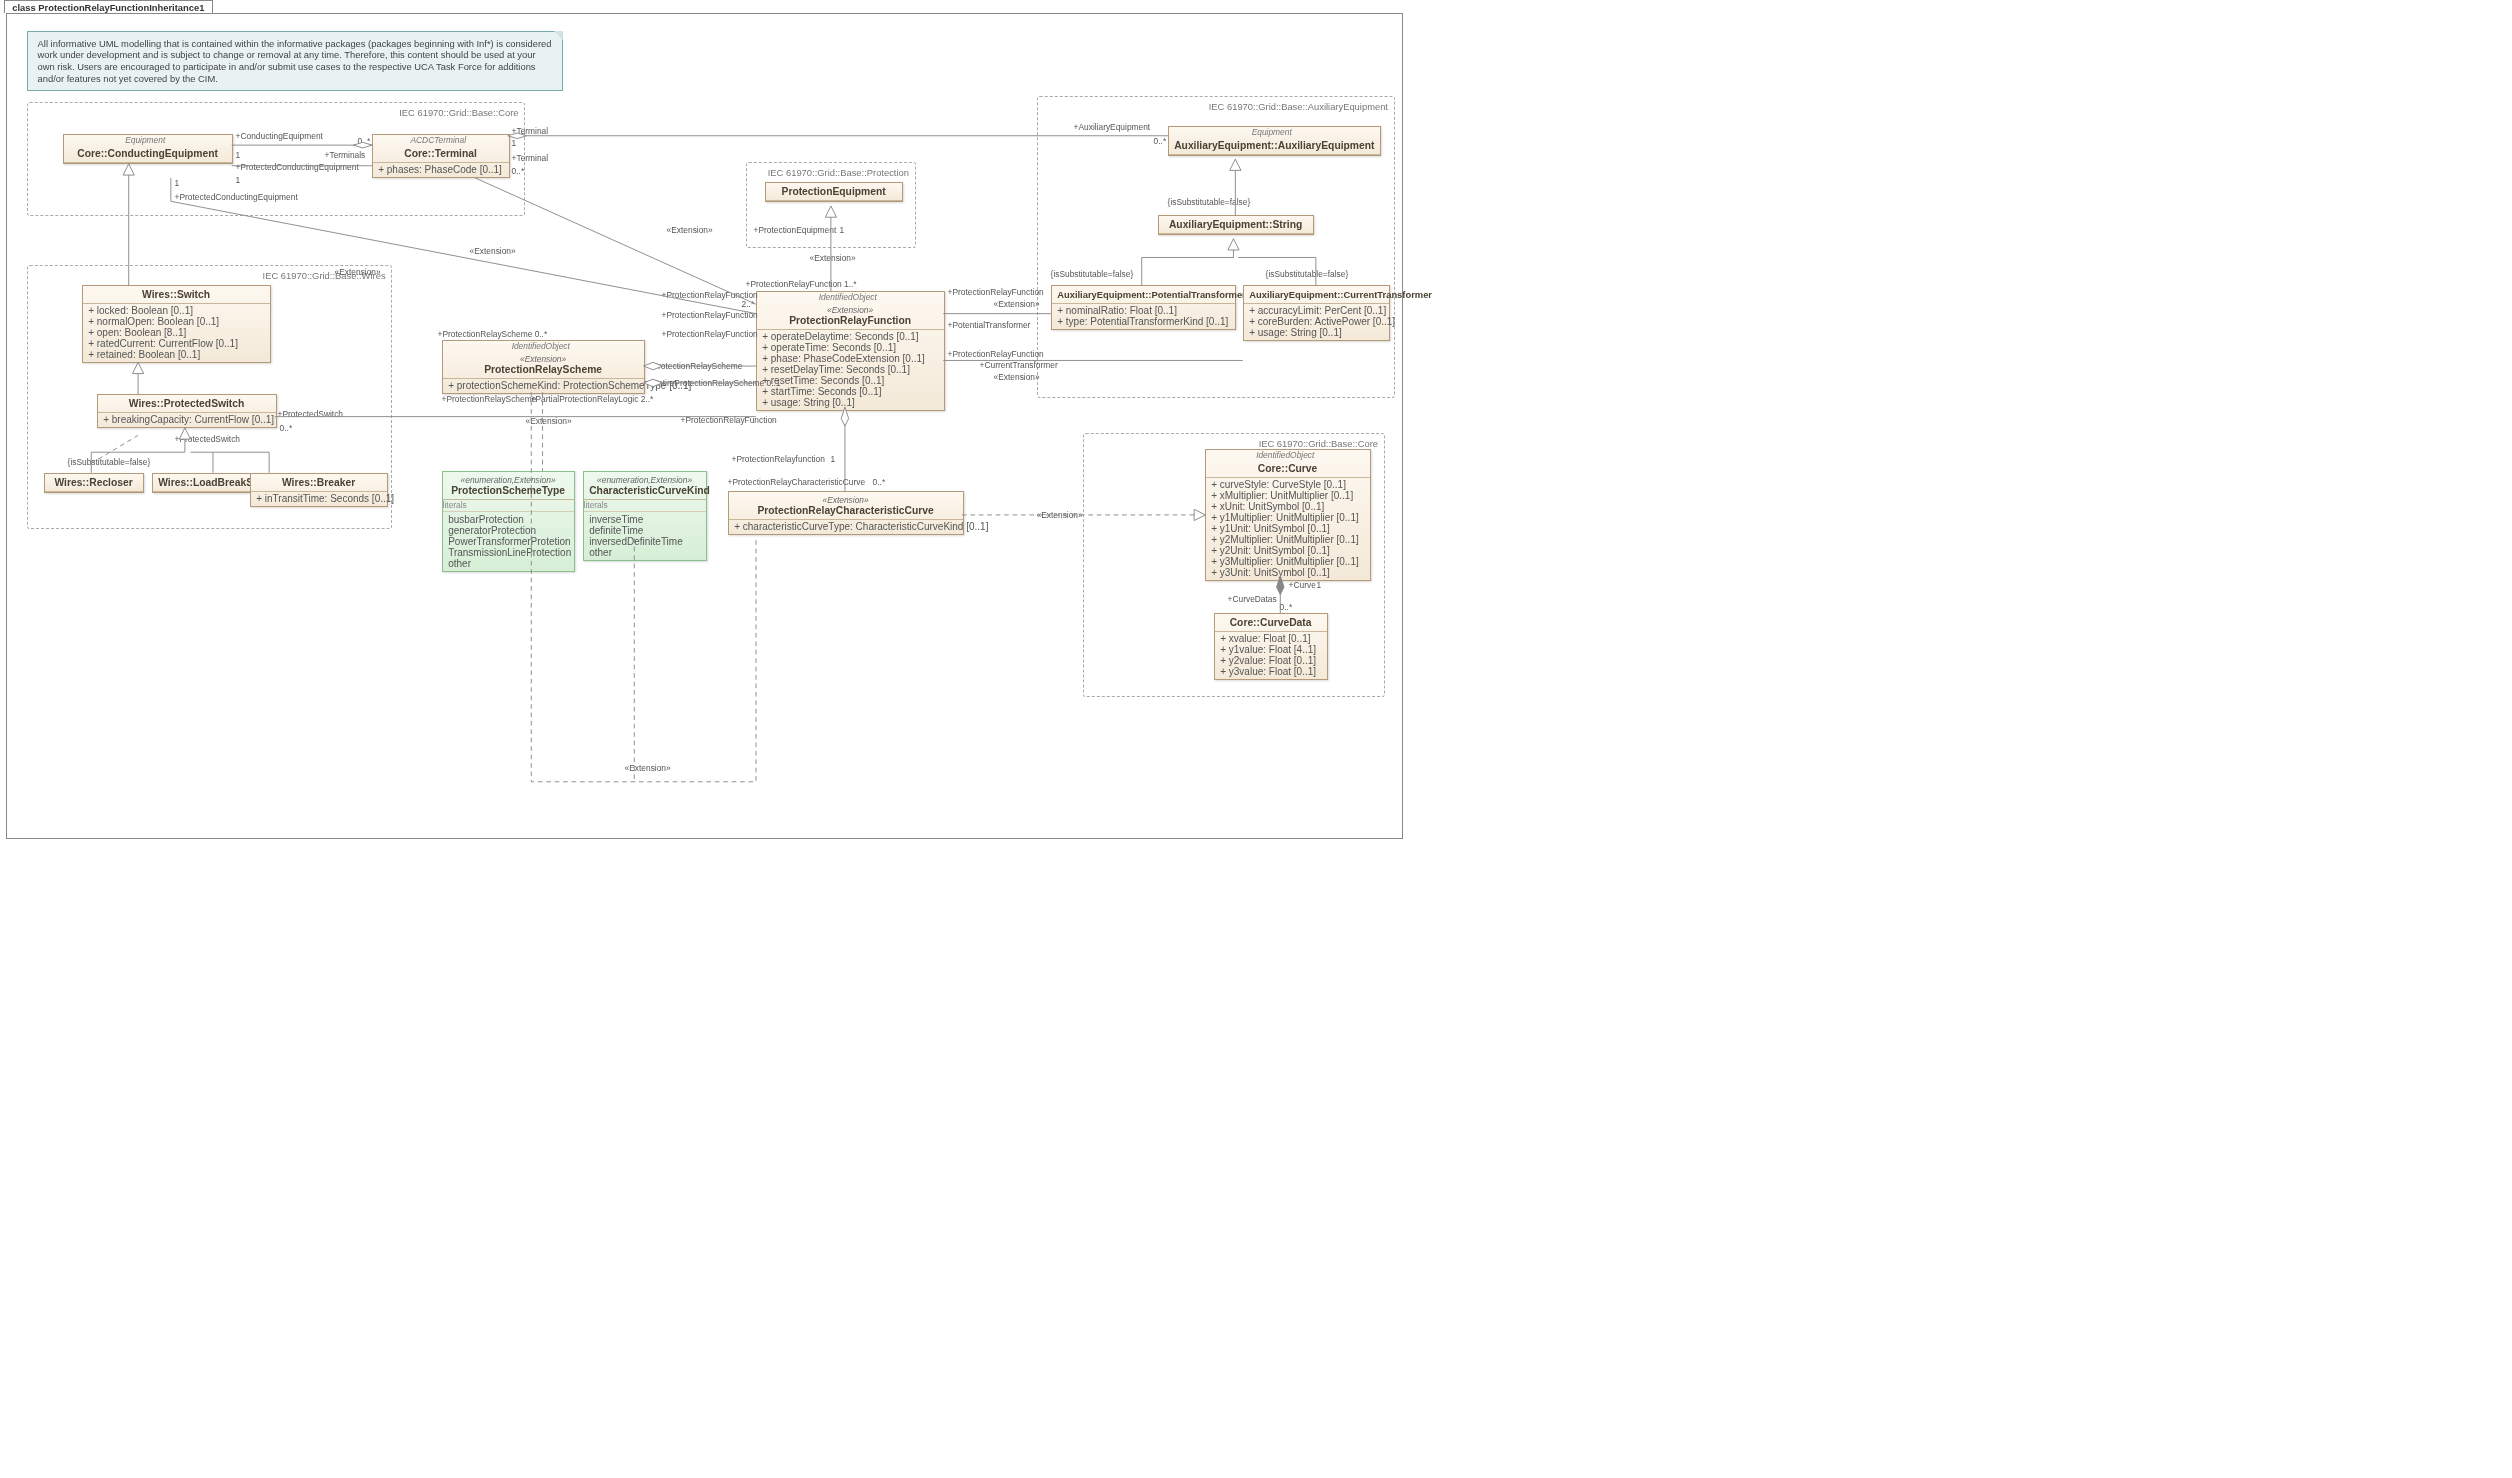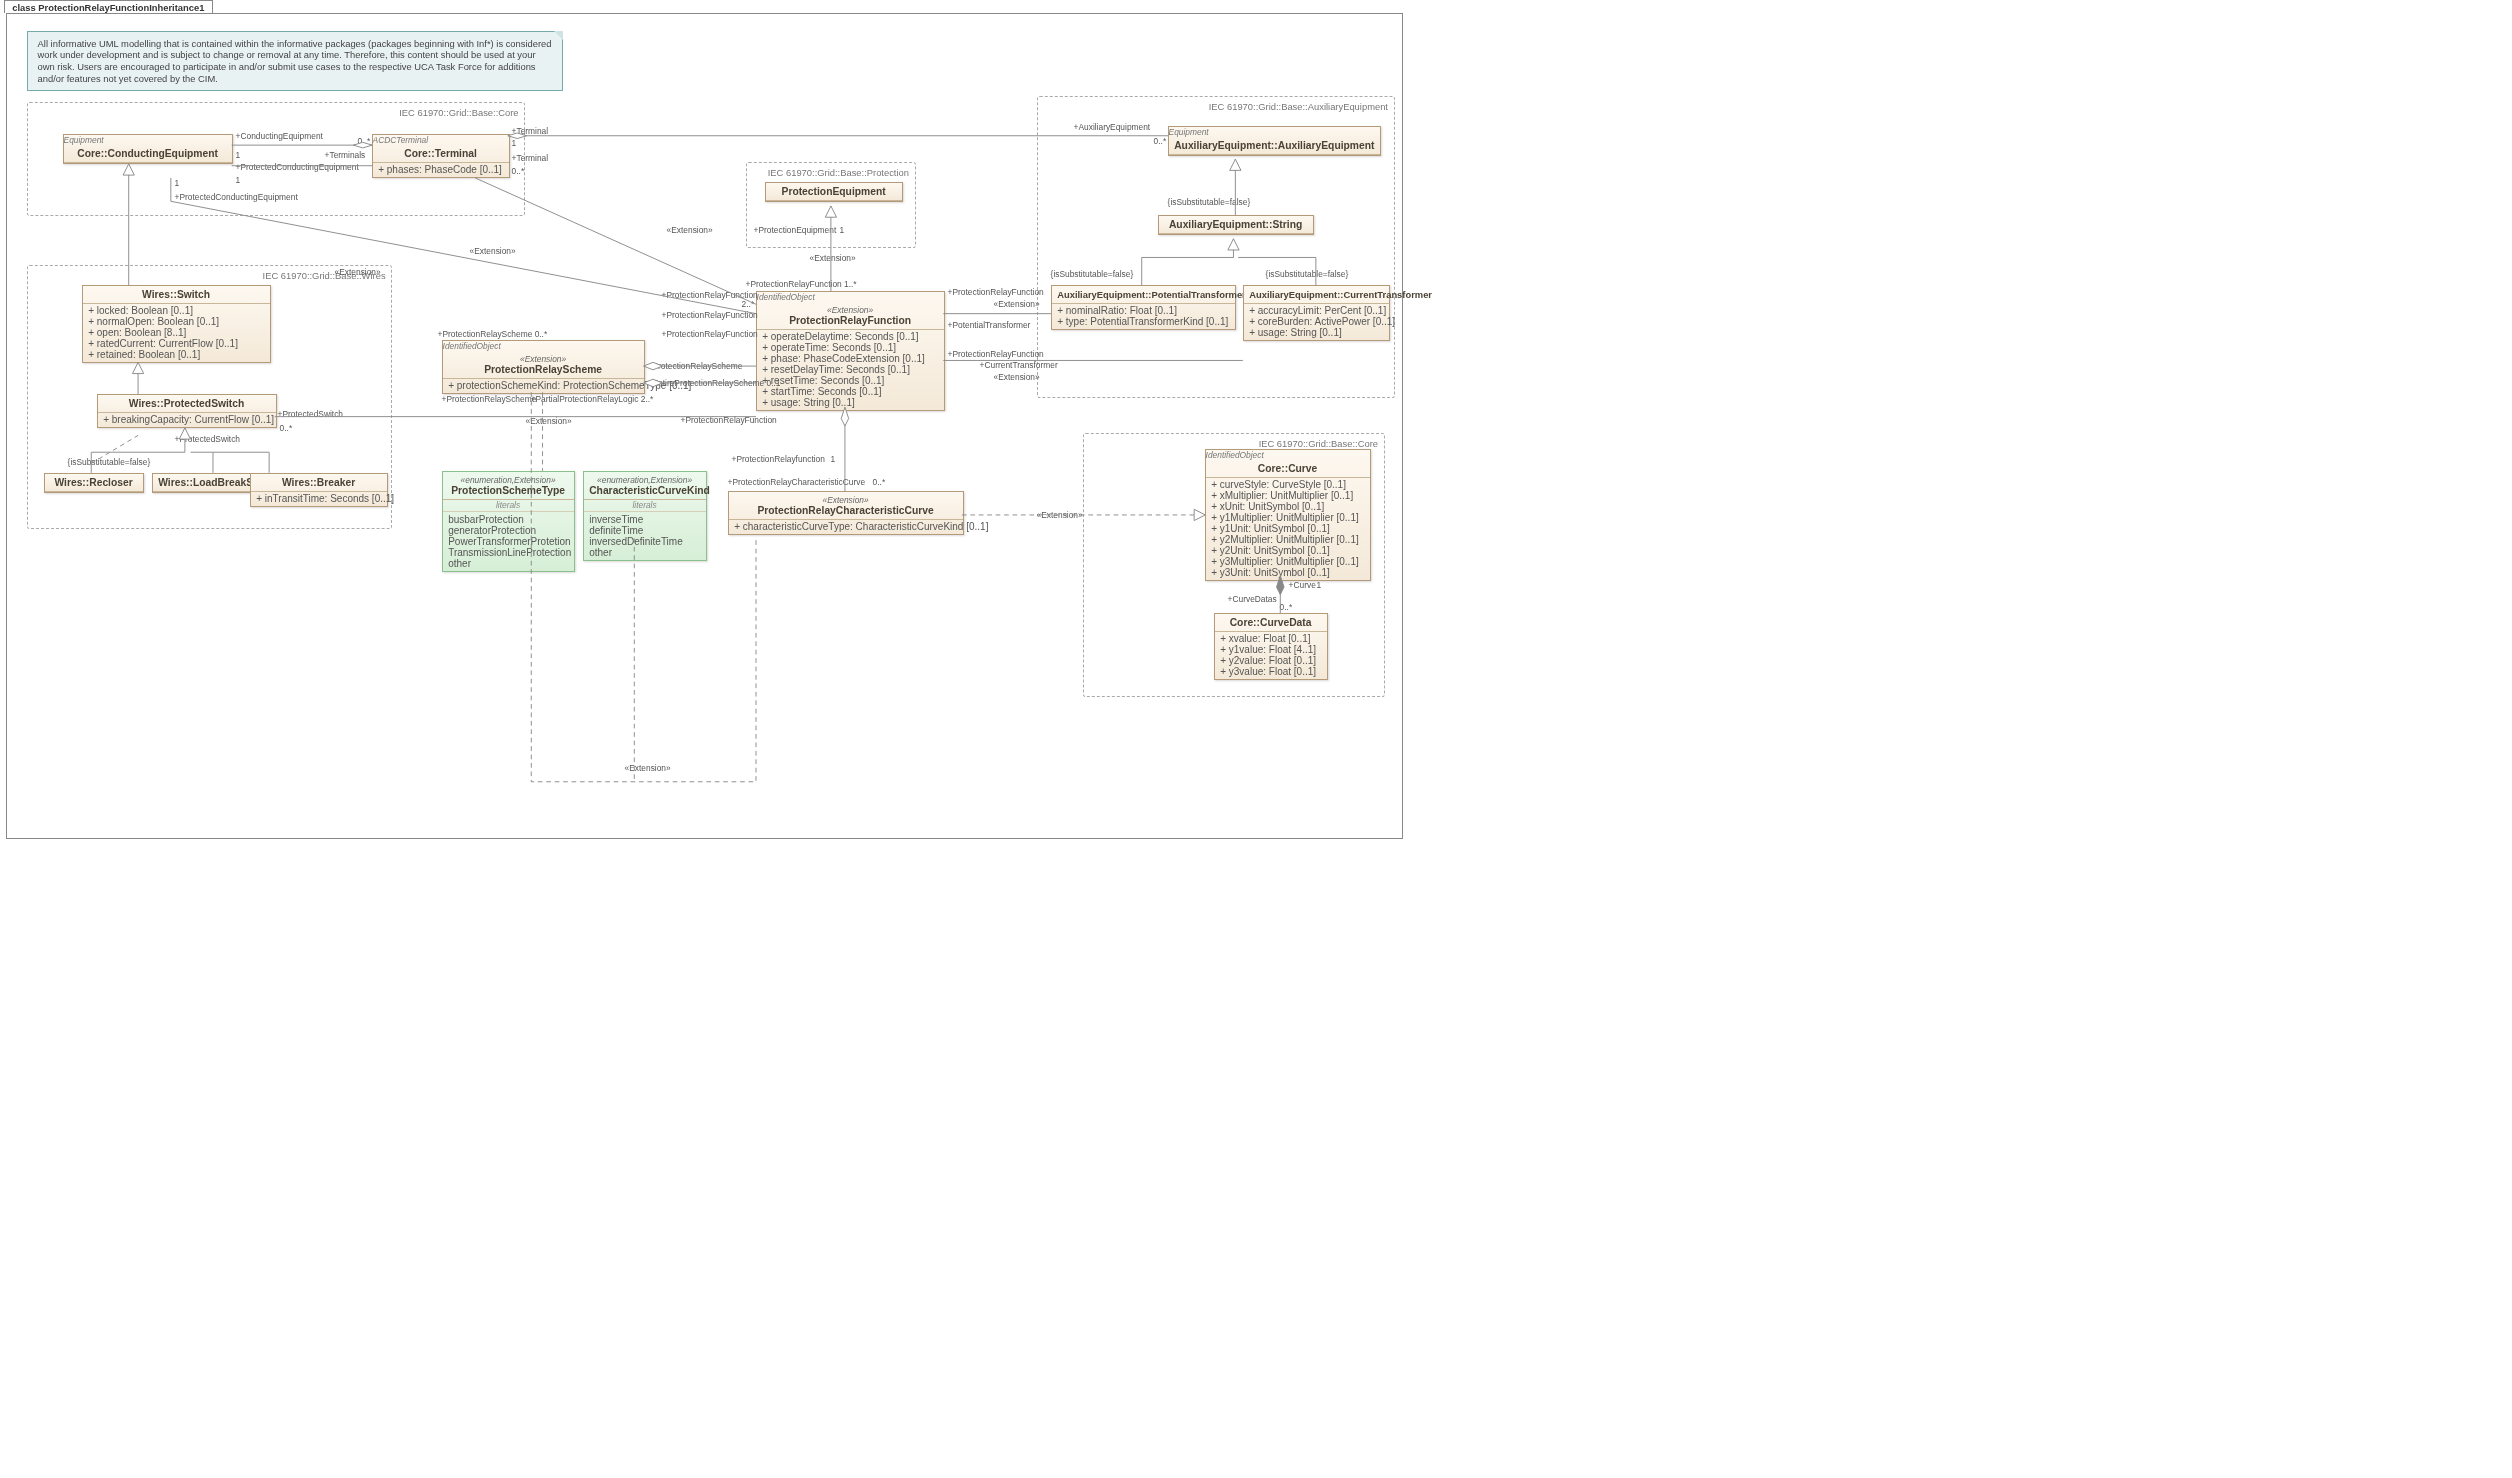--- a/index.html
+++ b/index.html
@@ -7,22 +7,22 @@
   .title-tab{position:absolute;left:0;top:-13px;background:#fff;border:0.9px solid #888;border-bottom:none;padding:0.9px 7.5px 0 7.5px;font-weight:bold;font-size:9.4px}
   .note{position:absolute;border:0.9px solid #7aa;background:#e8f2f2;padding:5.6px 9.4px;font-size:9.4px;color:#444;line-height:1.25}
   .note::after{content:"";position:absolute;right:-0.9px;top:-0.9px;width:0;height:0;border-left:9.4px solid transparent;border-top:9.4px solid #cfe3e3}
   .pkg{position:absolute;border:0.9px dashed #aaa;border-radius:2.8px}
   .pkg-label{position:absolute;right:5.6px;top:3.7px;font-size:9.4px;color:#777}
   .cls{position:absolute;border:0.9px solid #b59a7a;background:linear-gradient(#fdf8f0,#f4e9d8);box-shadow:0.9px 0.9px 1.9px rgba(0,0,0,.15)}
   .cls.green{border-color:#8bbf8b;background:linear-gradient(#eef9ee,#d6eed6)}
   .cls .hd{border-bottom:0.9px solid #c7b697;padding:2.8px 5.6px;text-align:center}
   .cls .st{font-size:8.4px;font-style:italic;color:#666}
   .cls .nm{font-weight:bold;font-size:10.3px;color:#4a4235}
-  .cls .role{font-size:8.4px;font-style:italic;color:#777;text-align:left;padding:0 4.7px 0 0}
-  .cls .sec-h{font-size:8.4px;font-style:italic;color:#888;text-align:center;padding:0.9px 0;border-bottom:0.9px solid #d8cdb6}
+  .cls .role{font-size:8.4px;font-style:italic;color:#777;text-align:center;padding:0 4.7px 0 0}
+  .cls .sec-h{font-size:8.4px;color:#888;padding:0.9px 0;border-bottom:0.9px solid #d8cdb6}
   .cls .body{padding:1.9px 5.6px;font-size:10px;color:#555}
   .cls .body div{white-space:nowrap}
   .lbl{position:absolute;font-size:8.4px;color:#555;white-space:nowrap}
   svg.wires{position:absolute;inset:0;width:100%;height:100%;pointer-events:none}
   svg.wires line,svg.wires polyline{stroke:#888;stroke-width:1;fill:none}
   svg.wires .dash{stroke-dasharray:5 4}
   svg.wires polygon.hollow{fill:#fff;stroke:#888}
   svg.wires polygon.solid{fill:#888;stroke:#888}
 </style>
 </head>

